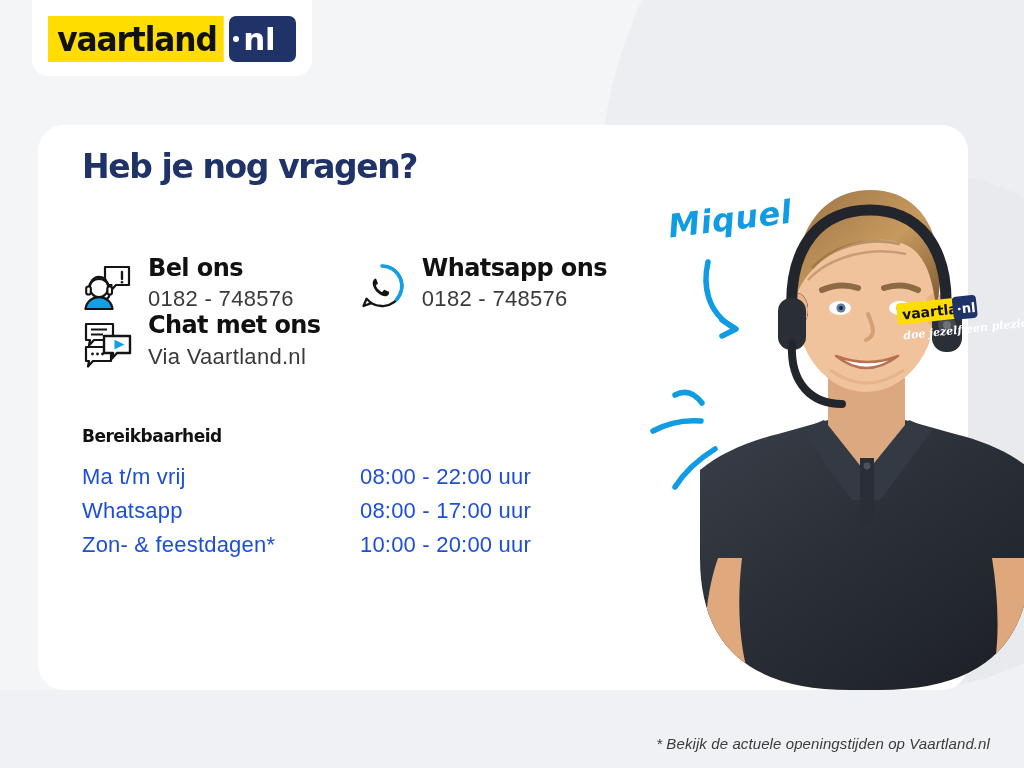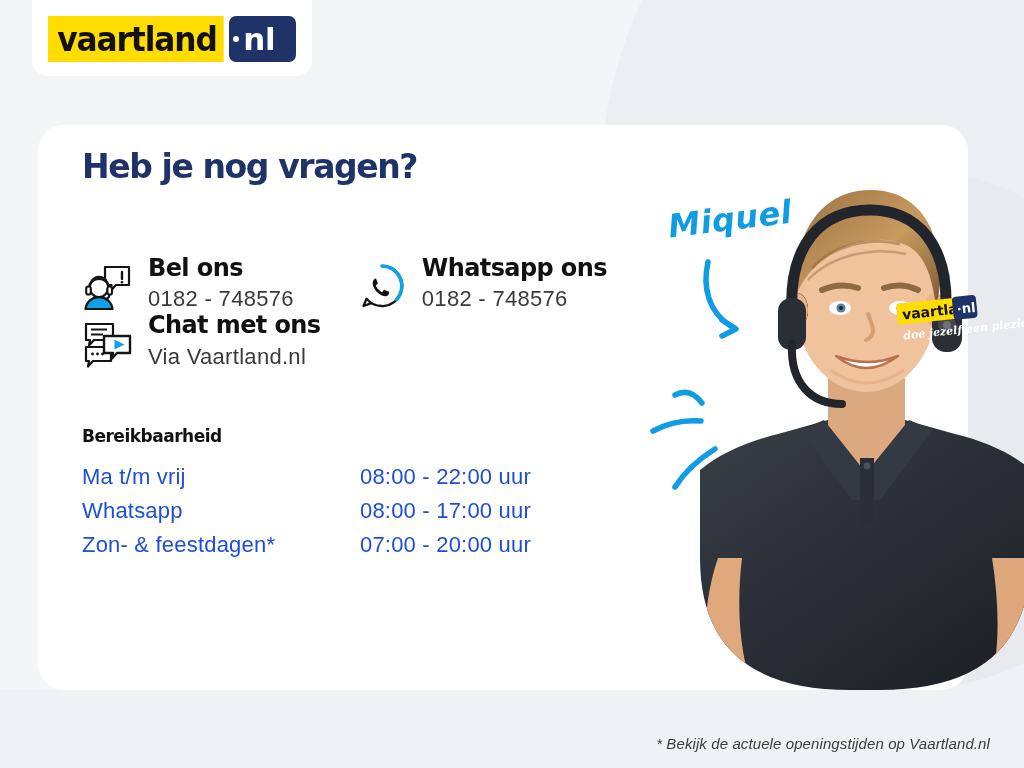--- a/index.html
+++ b/index.html
@@ -383,21 +383,21 @@
         <tr>
           <td class="day-cell">Ma t/m vrij</td>
           <td>08:00 - 22:00 uur</td>
         </tr>
         <tr>
           <td class="day-cell">Whatsapp</td>
           <td>08:00 - 17:00 uur</td>
         </tr>
         <tr>
           <td class="day-cell">Zon- &amp; feestdagen*</td>
-          <td>07:00 - 20:00 uur</td>
+          <td>10:00 - 20:00 uur</td>
         </tr>
       </tbody>
     </table>
   </div>
 
 </div>
 
 <div id="miquel-label">Miquel</div>
 
 <svg id="miquel-arrow" width="100" height="100" viewBox="0 0 100 100" fill="none">

